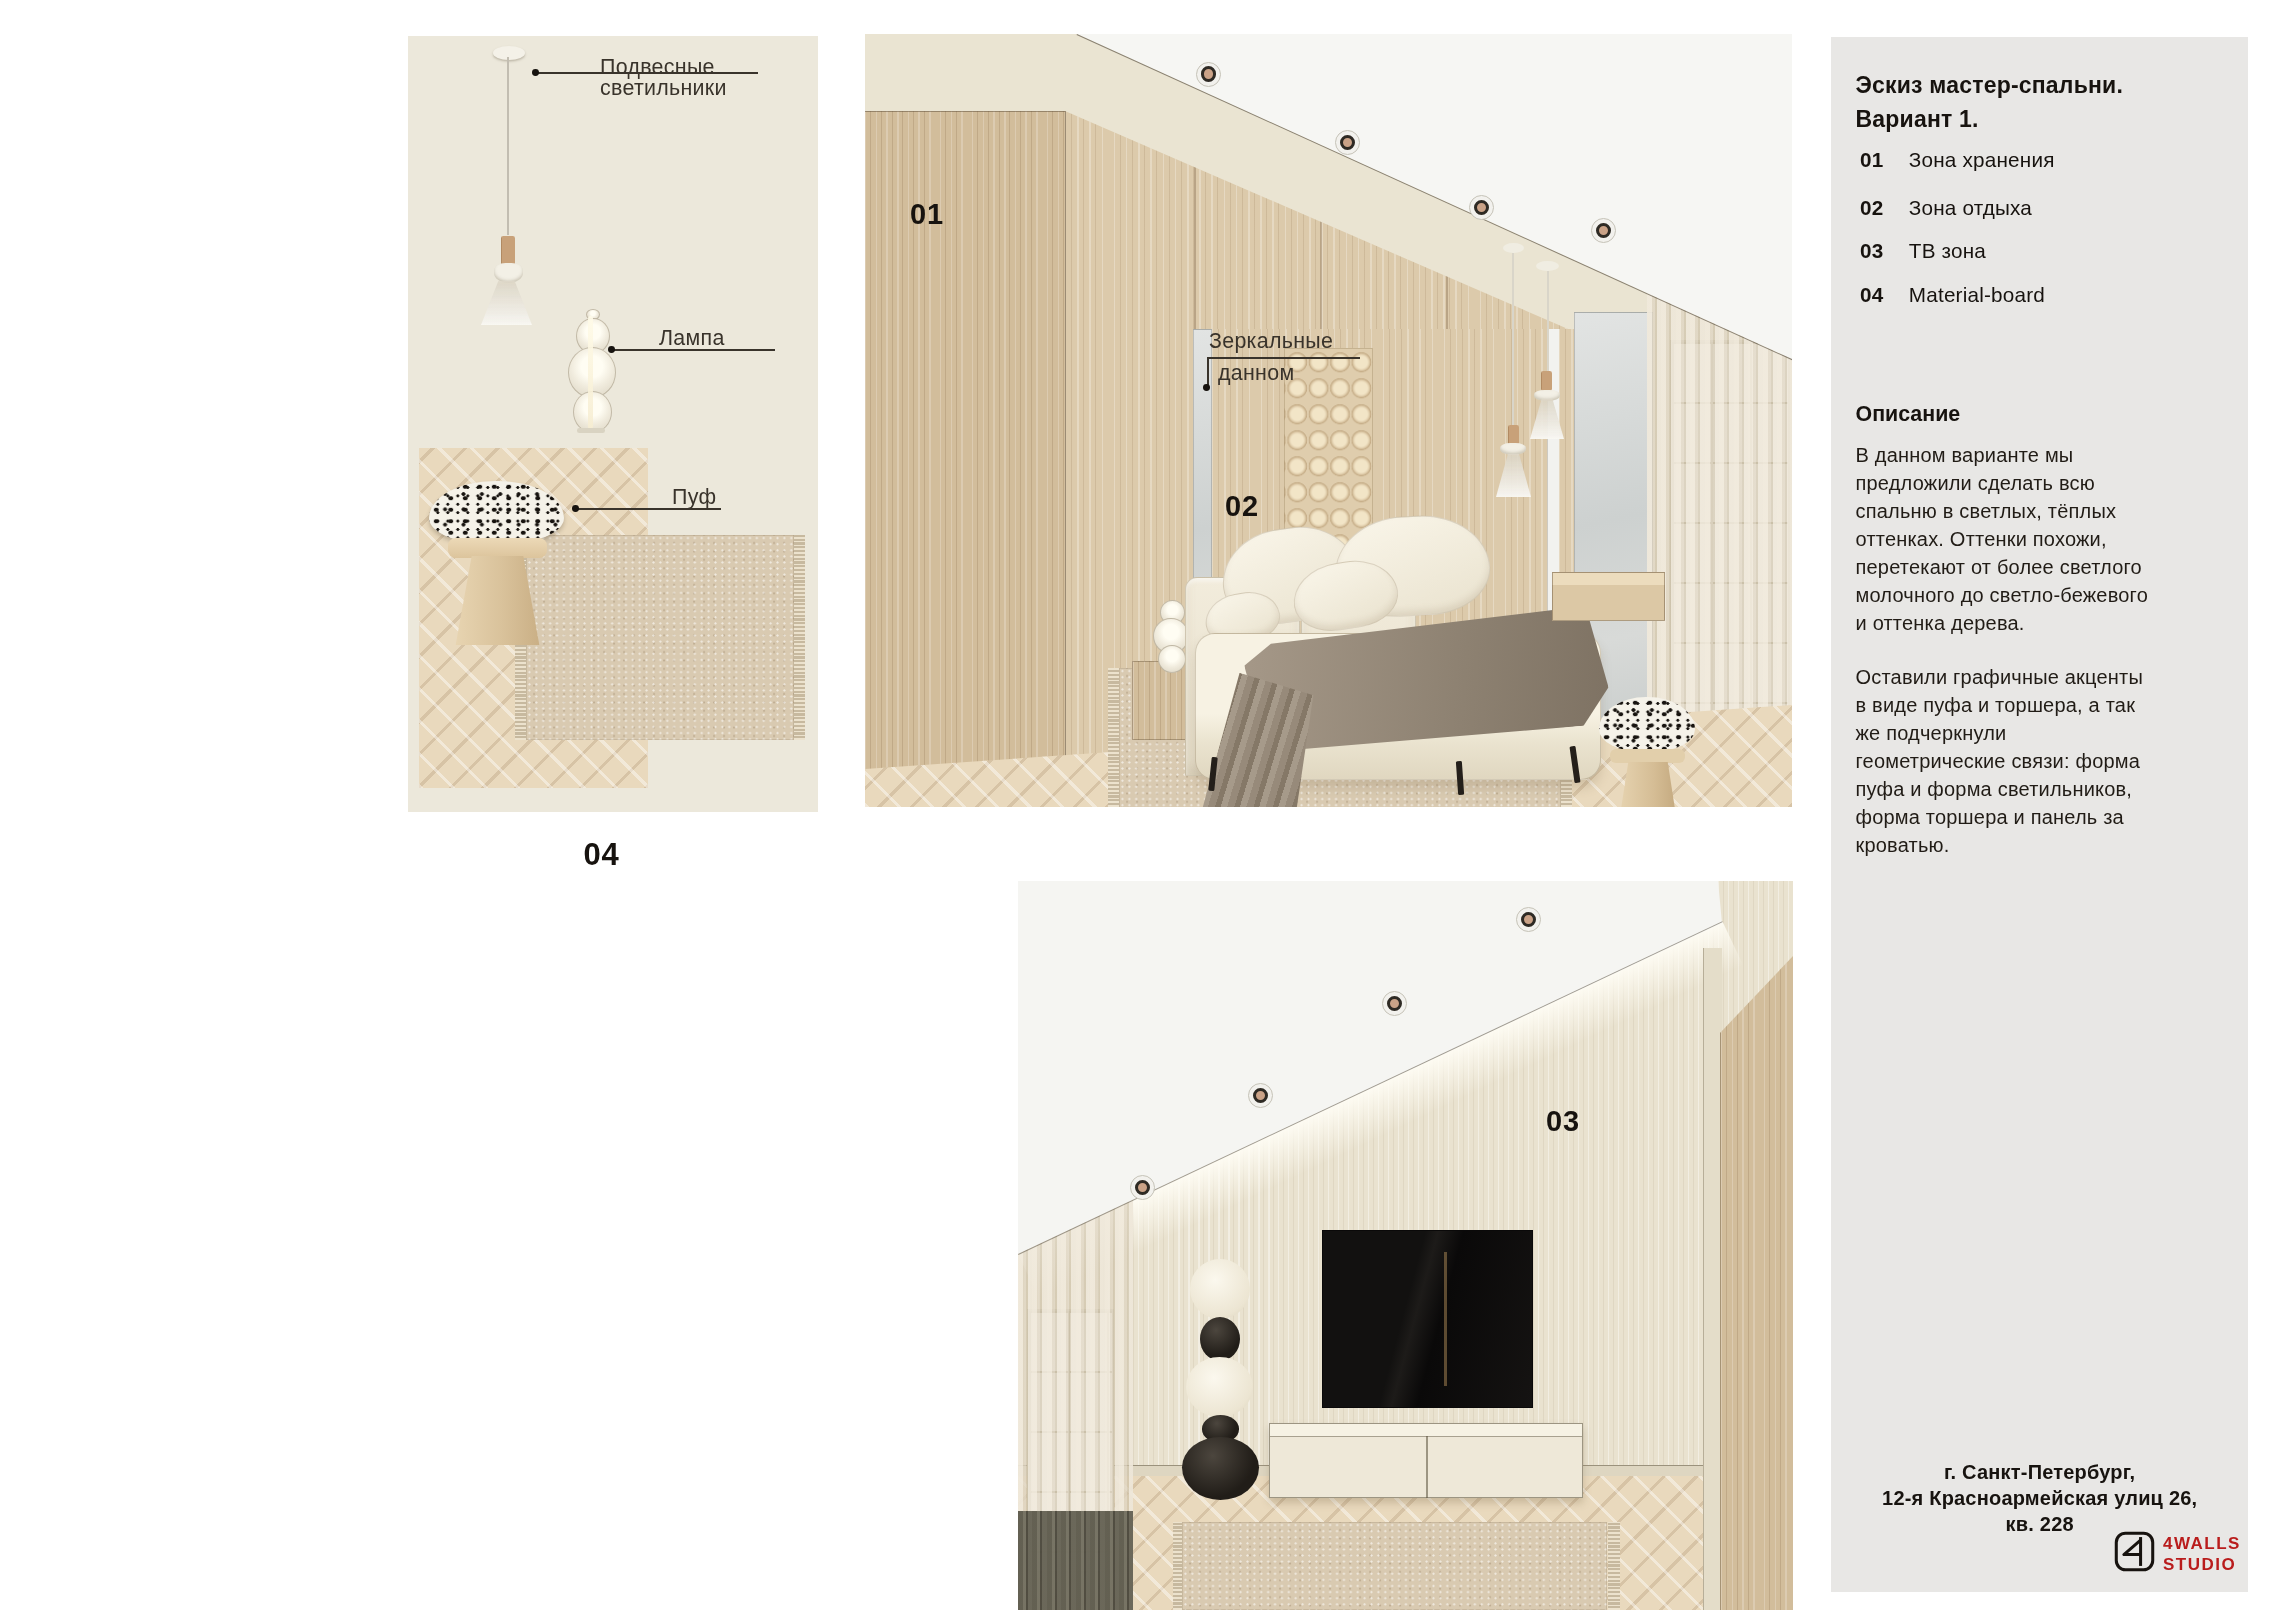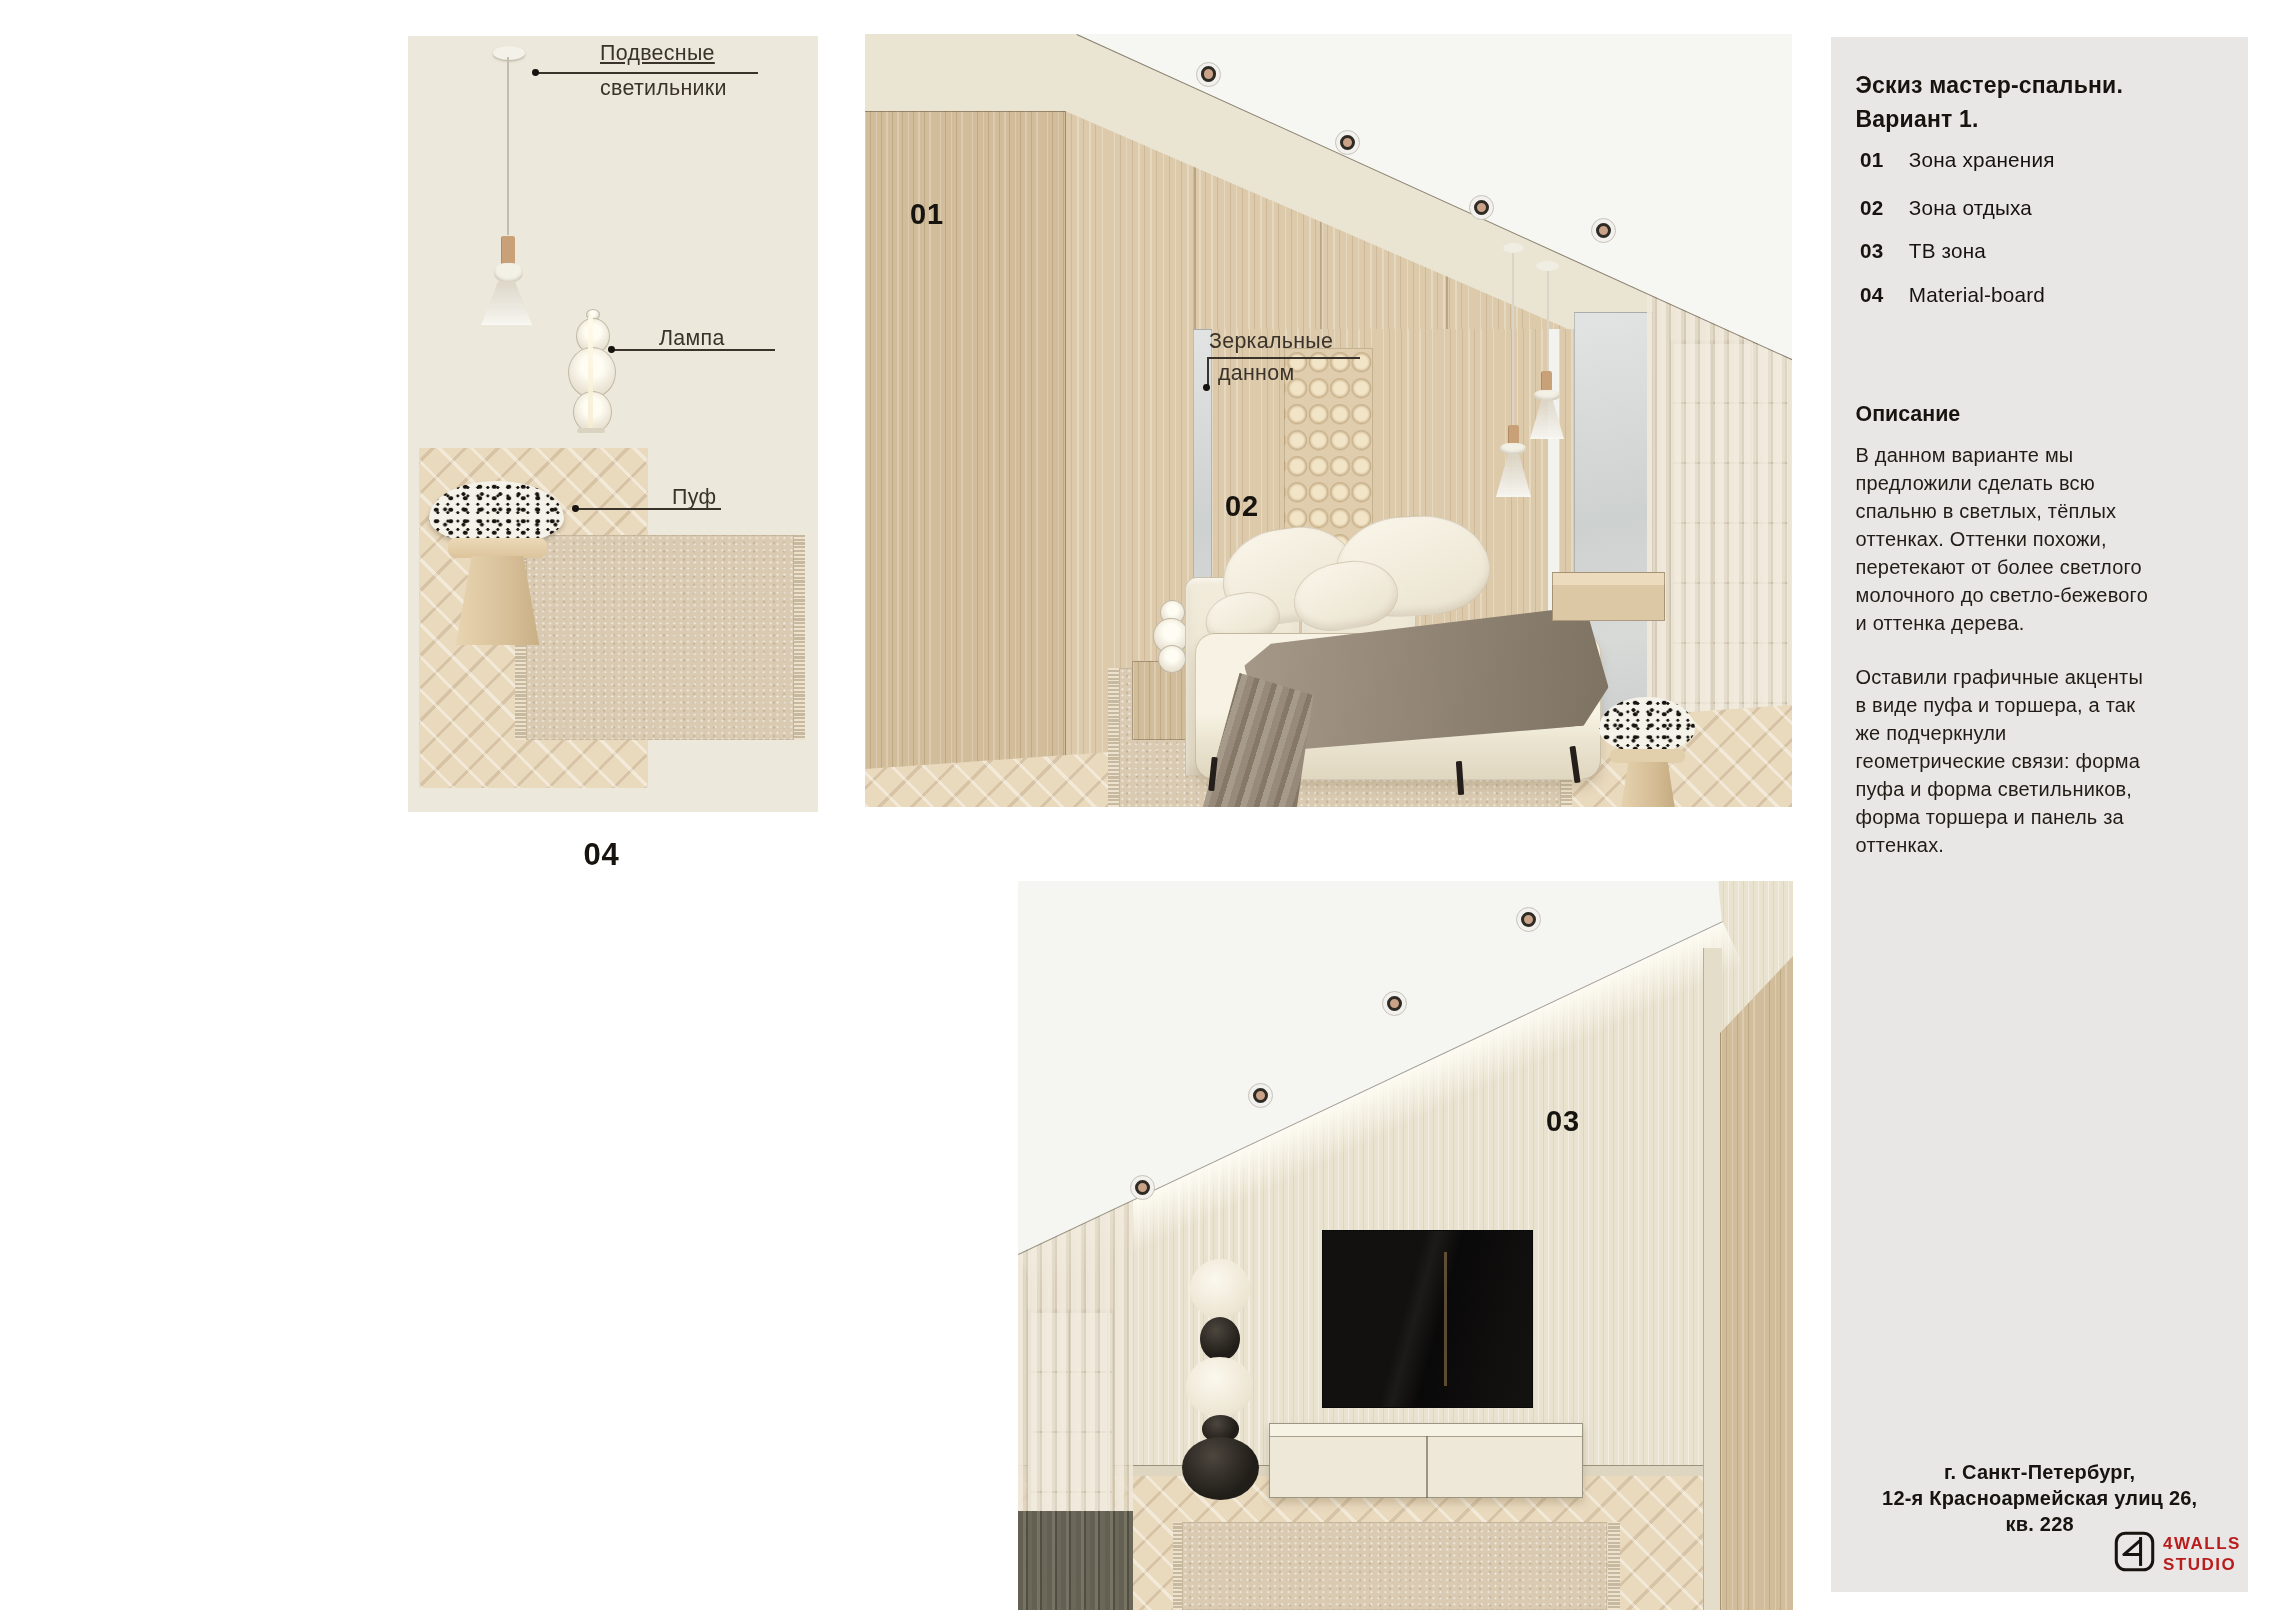--- a/index.html
+++ b/index.html
@@ -80,21 +80,21 @@
 
 <div class="canvas">
 
   <div class="panel" style="left:408px;top:36px;width:410px;height:776px;">
 
     <div class="abs" style="left:85px;top:10px;width:32px;height:13.8px;border-radius:50%;background:#f4f1e8;box-shadow:0 1.5px 2.3px rgba(120,110,90,.4);"></div>
     <div class="abs" style="left:99px;top:21.4px;width:1.5px;height:178px;background:#c2bdb1;"></div>
     <div class="abs neck" style="left:93px;top:200px;width:13.8px;height:31px;"></div>
     <div class="abs collar" style="left:86px;top:227px;width:29px;height:20px;"></div>
     <div class="abs cone" style="left:73px;top:245px;width:51px;height:44px;"></div>
-    <div class="lbl" style="left:192px;top:5px;text-decoration:underline;">Подвесные</div>
+    <div class="lbl" style="left:192px;top:19px;">Подвесные</div>
     <div class="lbl" style="left:192px;top:40px;">светильники</div>
     <div class="leader" style="left:128px;top:36px;width:222px;"></div>
     <div class="dot" style="left:124px;top:33px;"></div>
 
     <div class="abs glass" style="left:178px;top:273px;width:12.2px;height:9.2px;"></div>
     <div class="abs glass" style="left:168px;top:282px;width:32px;height:34px;"></div>
     <div class="abs glass" style="left:160px;top:311px;width:46px;height:49px;"></div>
     <div class="abs glass" style="left:165px;top:355px;width:37px;height:40px;"></div>
     <div class="abs" style="left:180px;top:280px;width:5.4px;height:113px;background:linear-gradient(#fffbe8,#f6edd2);opacity:.9;border-radius:3.1px;"></div>
     <div class="abs" style="left:169px;top:392px;width:27.5px;height:5.4px;background:#d9d3c2;border-radius:2.3px;"></div>
@@ -279,21 +279,21 @@
 оттенках. Оттенки похожи,
 перетекают от более светлого
 молочного до светло-бежевого
 и оттенка дерева.</p>
       <p class="sb-p">Оставили графичные акценты
 в виде пуфа и торшера, а так
 же подчеркнули
 геометрические связи: форма
 пуфа и форма светильников,
 форма торшера и панель за
-оттенках.</p>
+кроватью.</p>
     </div>
 
     <div class="sb-addr" style="left:7.7px;top:1422px;width:402px;">г. Санкт-Петербург,
 12-я Красноармейская улиц 26,
 кв. 228</div>
 
     <div class="abs" style="left:283px;top:1494px;width:122px;height:46px;">
       <svg width="41" height="41" viewBox="0 0 54 54" style="position:absolute;left:0;top:0;">
         <rect x="3" y="3" width="48" height="48" rx="12" fill="none" stroke="#17130f" stroke-width="4"></rect>
         <path d="M35 8 L35 46" stroke="#17130f" stroke-width="4" fill="none"></path>

